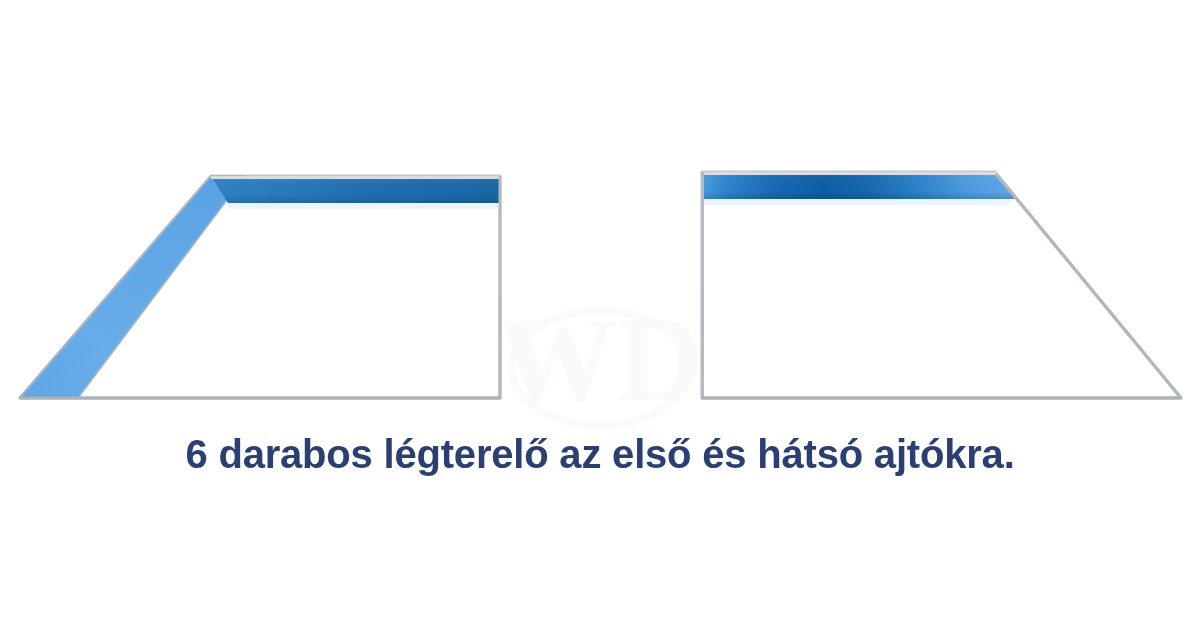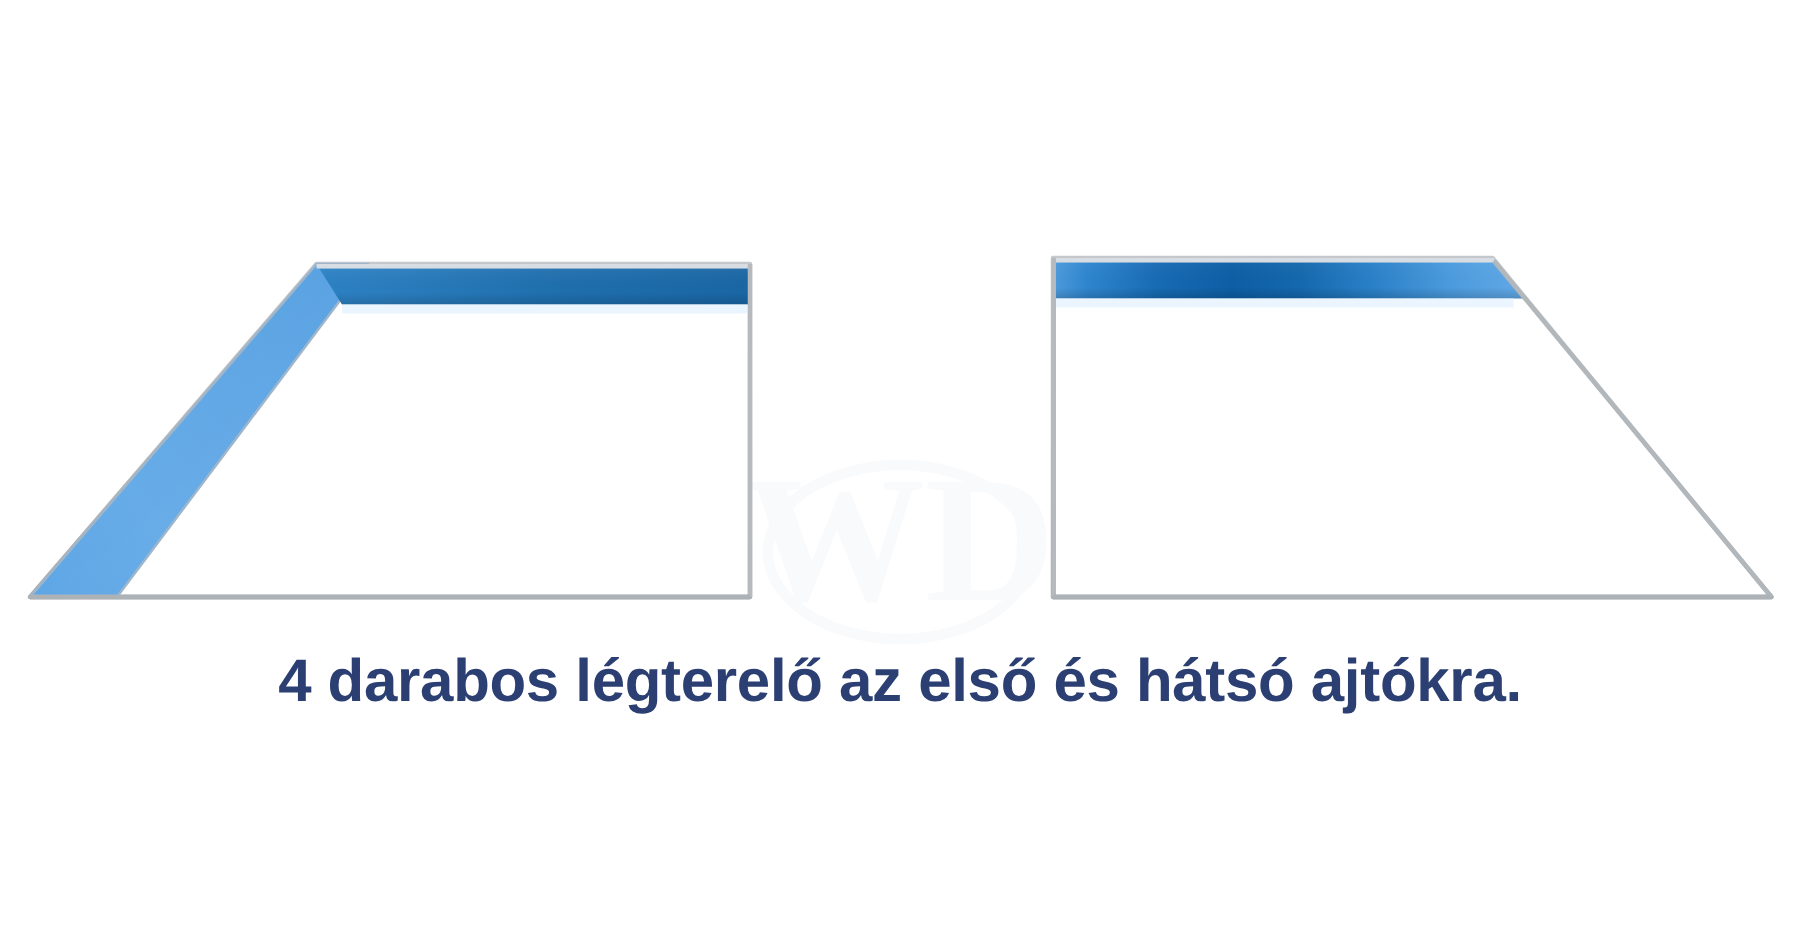--- a/index.html
+++ b/index.html
@@ -147,15 +147,15 @@
 
       <line x1="702.5" y1="172" x2="702.5" y2="398" stroke="#b6babe" stroke-width="3"></line>
 
       <line x1="996" y1="174" x2="1181" y2="398" stroke="#b2b7bc" stroke-width="3"></line>
 
       <line x1="702" y1="398" x2="1181" y2="398" stroke="#adb2b7" stroke-width="3.2"></line>
     </g>
 
   </svg>
 
-  <div class="caption">4 darabos légterelő az első és hátsó ajtókra.</div>
+  <div class="caption">6 darabos légterelő az első és hátsó ajtókra.</div>
 
 </div>
 
 </body></html>

